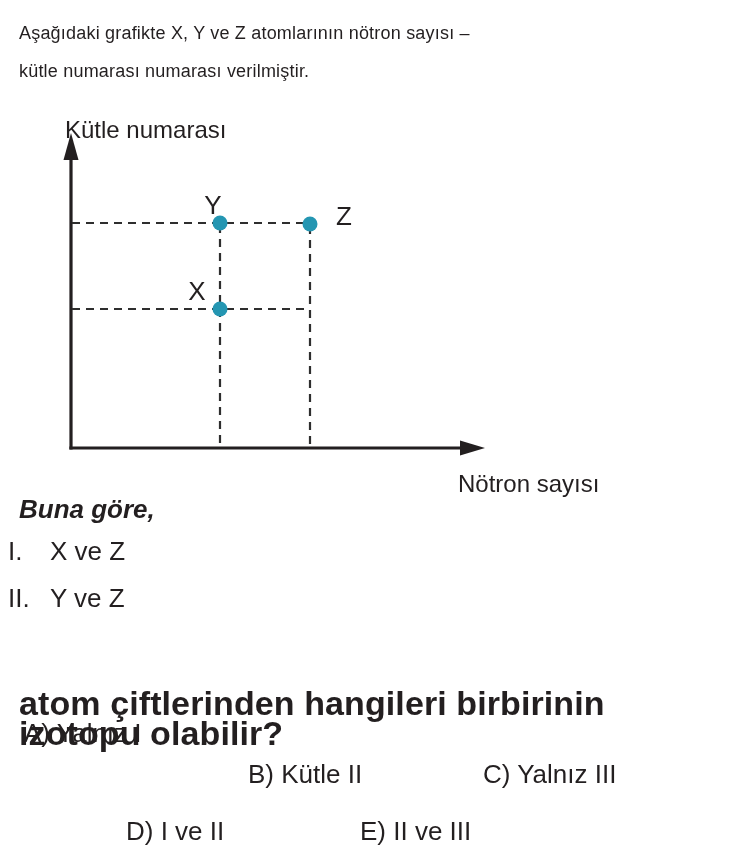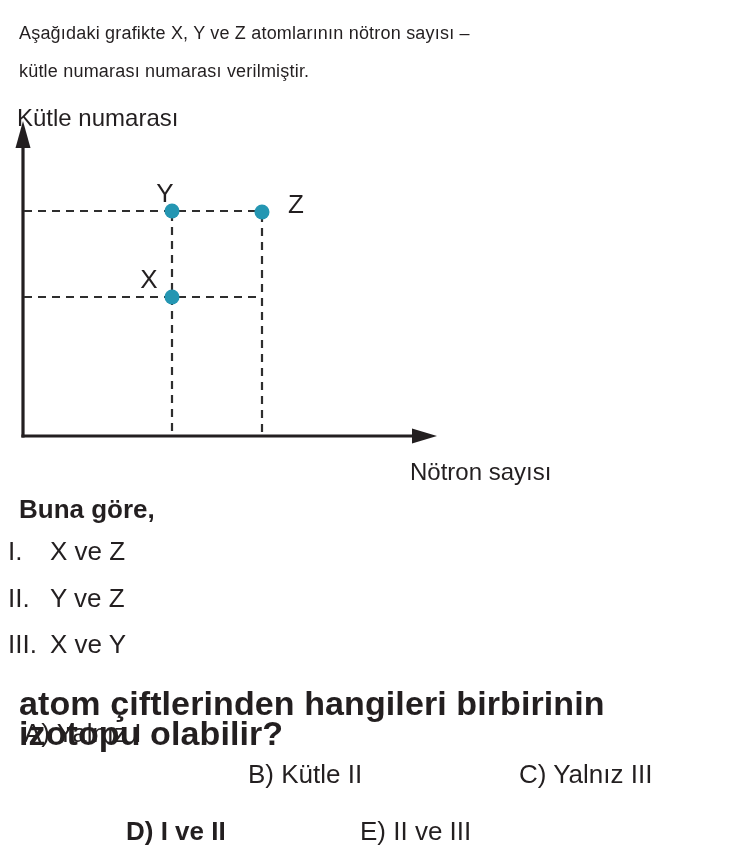--- a/index.html
+++ b/index.html
@@ -21,31 +21,33 @@
     left: 19px;
     top: 14px;
     width: 712px;
     font-size: 18px;
     line-height: 38px;
     letter-spacing: 0.2px;
   }
 
   .chart-wrap {
     left: 0;
-    top: 92px;
+    top: 104px;
     width: 620px;
     height: 400px;
+    padding-left: 48px;
   }
 
   .lead {
     left: 19px;
     top: 494px;
     font-size: 26px;
     line-height: 30px;
     font-weight: bold;
+    font-style: italic;
   }
 
   .statements {
     left: 8px;
     top: 528px;
     width: 400px;
   }
   .statement-row {
     font-size: 26px;
     line-height: 46.5px;
@@ -66,22 +68,22 @@
     letter-spacing: 0.1px;
   }
 
   .option {
     font-size: 26px;
     line-height: 30px;
     white-space: nowrap;
   }
   .opt-a { left: 24px;  top: 718px; }
   .opt-b { left: 248px; top: 759px; }
-  .opt-c { left: 483px; top: 759px; margin-left: 36px; }
-  .opt-d { left: 126px; top: 816px; font-weight: bold; }
+  .opt-c { left: 483px; top: 759px; }
+  .opt-d { left: 126px; top: 816px; }
   .opt-e { left: 360px; top: 816px; }
 
   svg text {
     font-family: "Liberation Sans", sans-serif;
     fill: #231f20;
   }
 </style>
 </head>
 <body>
 
@@ -119,23 +121,20 @@
 
 <div class="abs lead">Buna göre,</div>
 
 <div class="abs statements">
   <div class="statement-row">
     <span class="statement-numeral">I.</span><span>X ve Z</span>
   </div>
   <div class="statement-row">
     <span class="statement-numeral">II.</span><span>Y ve Z</span>
   </div>
-  <div class="statement-row">
-    <span class="statement-numeral">III.</span><span>X ve Y</span>
-  </div>
 </div>
 
 <div class="abs stem">atom çiftlerinden hangileri birbirinin izotopu olabilir?</div>
 
 <div class="abs option opt-a">
   <span>A)</span>
   <span>Yalnız I</span>
 </div>
 <div class="abs option opt-b">
   <span>B)</span>

